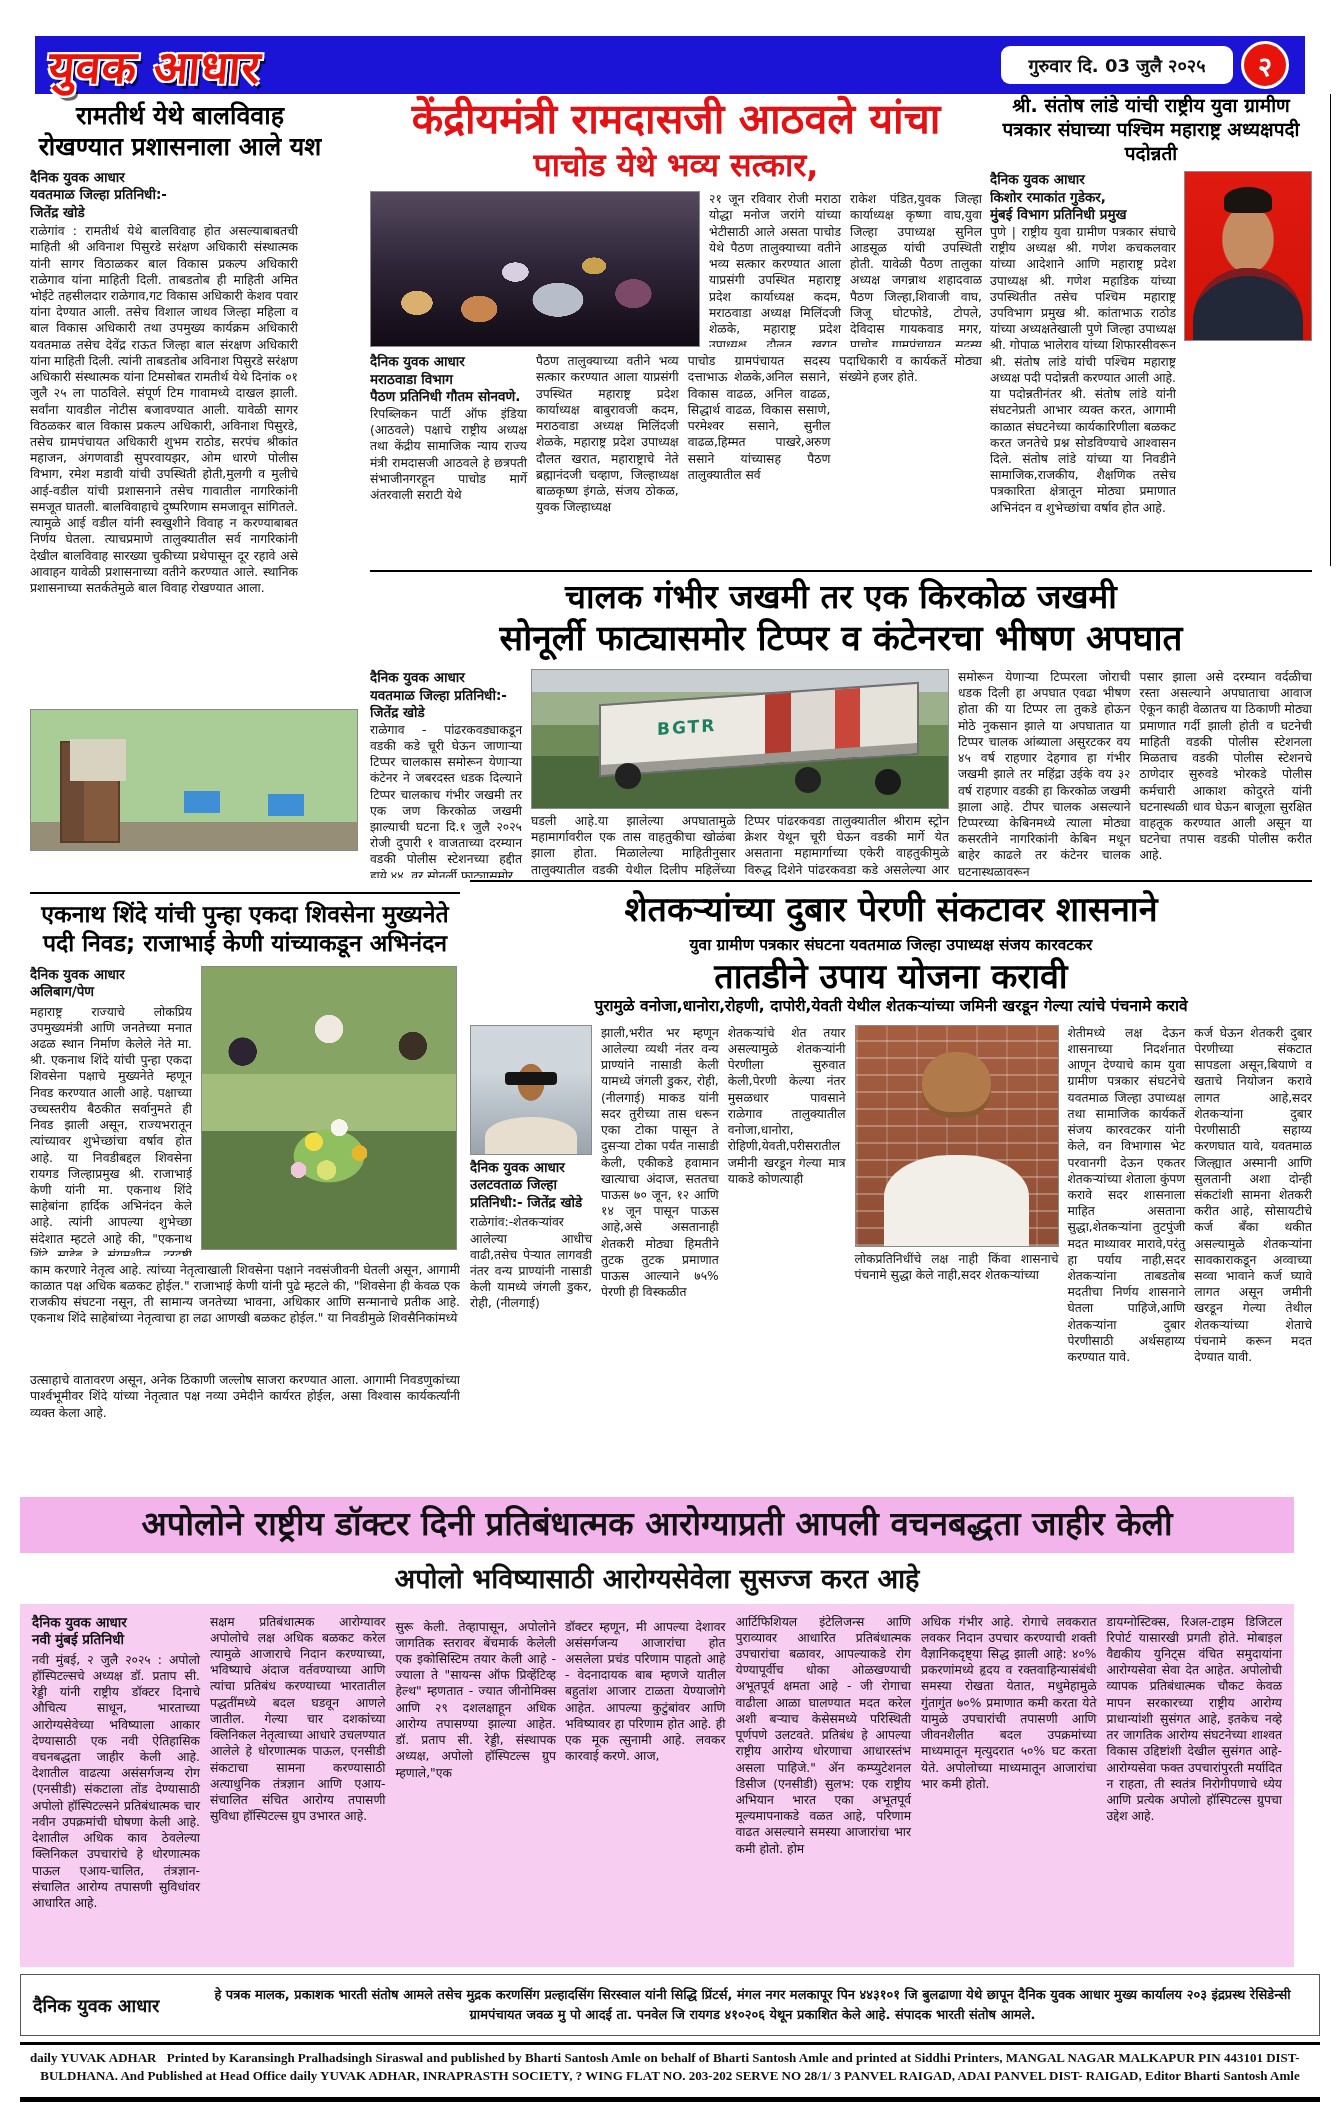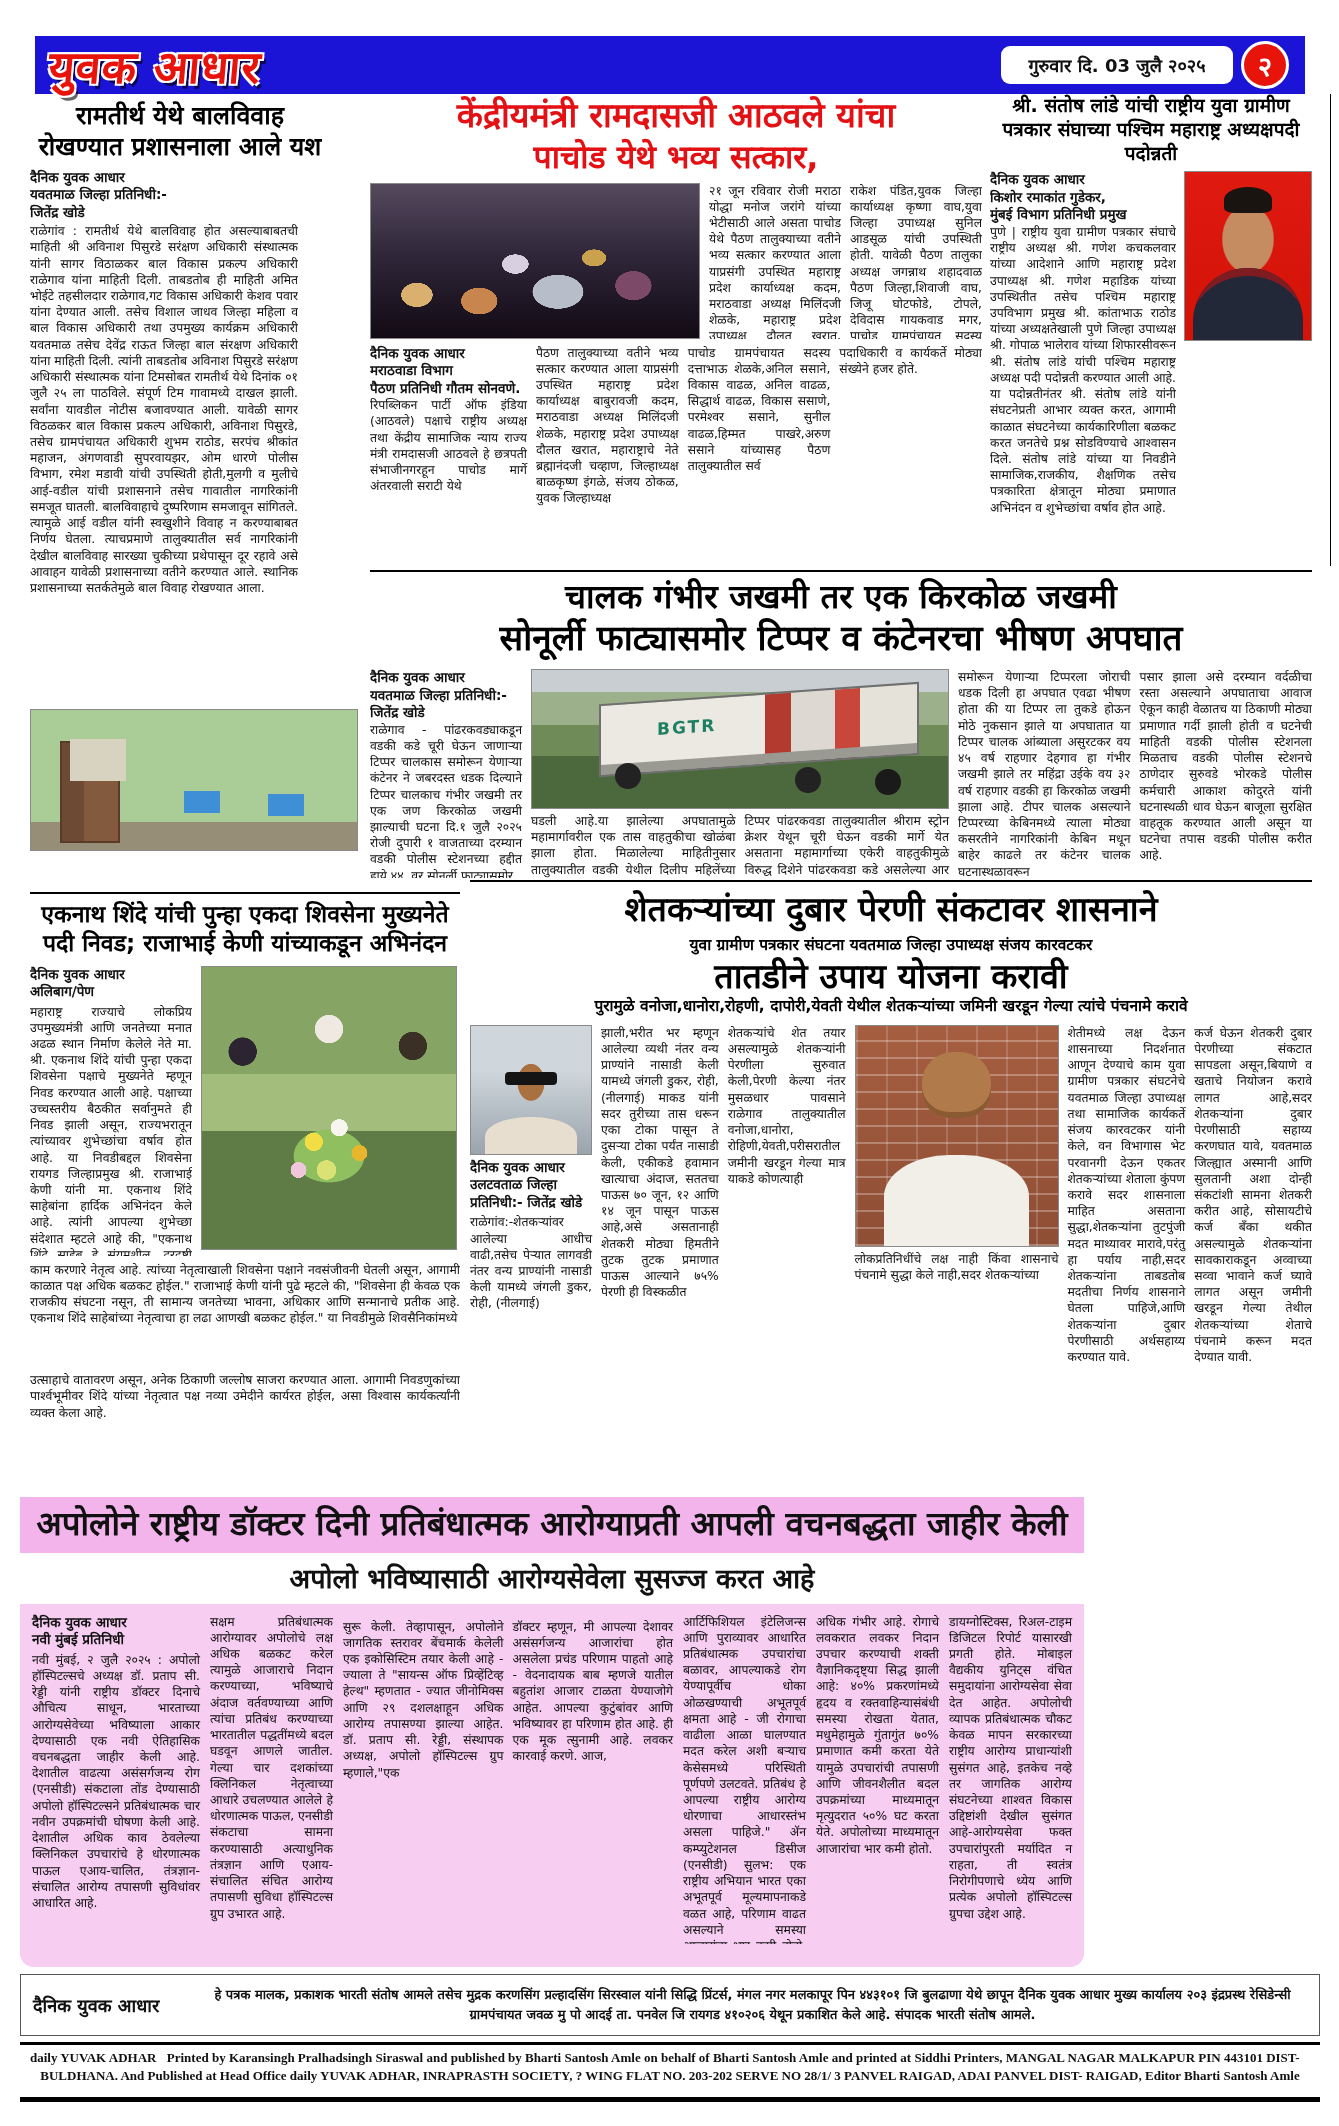--- a/index.html
+++ b/index.html
@@ -89,21 +89,21 @@
 
   .ph-apollo { background: linear-gradient(180deg,#c7dde9 0 60%, #e9f1f4 60% 100%); }
   .ph-apollo::before { content:""; position:absolute; left:7%; bottom:10%; width:38%; height:64%;
     background:repeating-linear-gradient(180deg,#e07b2a 0 15px, #f6dcc0 15px 19px); border:1px solid #b05d1d; }
   .ph-apollo::after { content:""; position:absolute; left:33%; top:7%; width:48%; height:46%;
     background:repeating-linear-gradient(180deg,#f0b140 0 13px, #fae9ca 13px 17px); border:1px solid #c08a28;
     box-shadow:34px 58px 0 -4px #384048; }
   .apollo-label { position:absolute; right:4%; top:5%; z-index:2; color:#1a5f9e; font-weight:800; font-size:13px; }
 
   
-  .apollo-sec { position:absolute; left:20px; top:1497px; width:1064px; height:470px; background:#f7cdf2;border-radius:14px; }
+  .apollo-sec { position:absolute; left:20px; top:1497px; width:1274px; height:470px; background:#f7cdf2; }
   .apollo-banner { background:#f3b4ec; padding:7px 10px 9px; font-size:33px; font-weight:800; text-align:center; line-height:1.2; }
   .apollo-sub { background:#fff; padding:6px 0 8px; font-size:27px; font-weight:800; text-align:center; }
   .apollo-body { display:flex; gap:10px; padding:10px 12px; height:340px; overflow:hidden; }
 
   
   .foot-mr { position:absolute; left:20px; top:1974px; width:1300px; height:62px; border:1.5px solid #555; background:#fff;
              display:flex; align-items:center; }
   .foot-mr-label { flex:none; width:175px; padding-left:12px; font-size:18px; font-weight:800; }
   .foot-mr-text { font-size:13px; font-weight:700; line-height:1.55; text-align:center; padding-right:10px; }
   .foot-en { position:absolute; left:20px; top:2042px; width:1300px; height:60px; border-top:3px solid #000; border-bottom:5px solid #000;
@@ -125,21 +125,21 @@
   <div class="art" style="left:30px; top:100px; width:330px; height:790px;">
     <div class="hl" style="font-size:25px; width:300px;">रामतीर्थ येथे बालविवाह रोखण्यात प्रशासनाला आले यश</div>
     <div class="by" style="margin-top:6px;">दैनिक युवक आधार</div>
     <div class="by">यवतमाळ जिल्हा प्रतिनिधी:-</div>
     <div class="by">जितेंद्र खोडे</div>
     <div class="bd" style="width:268px; height:478px; overflow:hidden; margin-top:2px;">राळेगांव : रामतीर्थ येथे बालविवाह होत असल्याबाबतची माहिती श्री अविनाश पिसुरडे सरंक्षण अधिकारी संस्थात्मक यांनी सागर विठाळकर बाल विकास प्रकल्प अधिकारी राळेगाव यांना माहिती दिली. ताबडतोब ही माहिती अमित भोईटे तहसीलदार राळेगाव,गट विकास अधिकारी केशव पवार यांना देण्यात आली. तसेच विशाल जाधव जिल्हा महिला व बाल विकास अधिकारी तथा उपमुख्य कार्यक्रम अधिकारी यवतमाळ तसेच देवेंद्र राऊत जिल्हा बाल संरक्षण अधिकारी यांना माहिती दिली. त्यांनी ताबडतोब अविनाश पिसुरडे सरंक्षण अधिकारी संस्थात्मक यांना टिमसोबत रामतीर्थ येथे दिनांक ०१ जुलै २५ ला पाठविले. संपूर्ण टिम गावामध्ये दाखल झाली. सर्वांना यावडील नोटीस बजावण्यात आली. यावेळी सागर विठळकर बाल विकास प्रकल्प अधिकारी, अविनाश पिसुरडे, तसेच ग्रामपंचायत अधिकारी शुभम राठोड, सरपंच श्रीकांत महाजन, अंगणवाडी सुपरवायझर, ओम धारणे पोलीस विभाग, रमेश मडावी यांची उपस्थिती होती,मुलगी व मुलीचे आई-वडील यांची प्रशासनाने तसेच गावातील नागरिकांनी समजूत घातली. बालविवाहाचे दुष्परिणाम समजावून सांगितले. त्यामुळे आई वडील यांनी स्वखुशीने विवाह न करण्याबाबत निर्णय घेतला. त्याचप्रमाणे तालुक्यातील सर्व नागरिकांनी देखील बालविवाह सारख्या चुकीच्या प्रथेपासून दूर रहावे असे आवाहन यावेळी प्रशासनाच्या वतीने करण्यात आले. स्थानिक प्रशासनाच्या सतर्कतेमुळे बाल विवाह रोखण्यात आला.</div>
     <div class="ph ph-room" style="width:328px; height:142px; margin-top:8px;"></div>
   </div>
 
   <div class="art" style="left:370px; top:94px; width:612px; height:472px;">
-    <div class="hl hl-red" style="font-size:34px;">केंद्रीयमंत्री रामदासजी आठवले यांचा</div>
+    <div class="hl hl-red" style="font-size:41px;">केंद्रीयमंत्री रामदासजी आठवले यांचा</div>
     <div class="hl hl-red" style="font-size:32px;">पाचोड येथे भव्य सत्कार,</div>
     <div class="row" style="margin-top:6px;">
       <div class="ph ph-event" style="width:330px; height:156px;"></div>
       <div class="bd" style="flex:1; overflow:hidden; height:156px;">२१ जून रविवार रोजी मराठा योद्धा मनोज जरांगे यांच्या भेटीसाठी आले असता पाचोड येथे पैठण तालुक्याच्या वतीने भव्य सत्कार करण्यात आला याप्रसंगी उपस्थित महाराष्ट्र प्रदेश कार्याध्यक्ष कदम, मराठवाडा अध्यक्ष मिलिंदजी शेळके, महाराष्ट्र प्रदेश उपाध्यक्ष दौलत खरात, महाराष्ट्राचे नेते ब्रह्मानंदजी चव्हाण, जिल्हाध्यक्ष बाळकृष्ण इंगळे, संजय ठोकळ, युवक जिल्हाध्यक्ष</div>
       <div class="bd" style="flex:1; overflow:hidden; height:156px;">राकेश पंडित,युवक जिल्हा कार्याध्यक्ष कृष्णा वाघ,युवा जिल्हा उपाध्यक्ष सुनिल आडसूळ यांची उपस्थिती होती. यावेळी पैठण तालुका अध्यक्ष जगन्नाथ शहादवाळ पैठण जिल्हा,शिवाजी वाघ, जिजू घोटफोडे, टोपले, देविदास गायकवाड मगर, पाचोड ग्रामपंचायत सदस्य खरात, हमाल संघटनेच्या वतीने भव्य सत्कार</div>
     </div>
     <div class="row" style="margin-top:6px; height:196px; overflow:hidden;">
       <div style="flex:1.1;">
         <div class="by">दैनिक युवक आधार</div>
         <div class="by">मराठवाडा विभाग</div>

